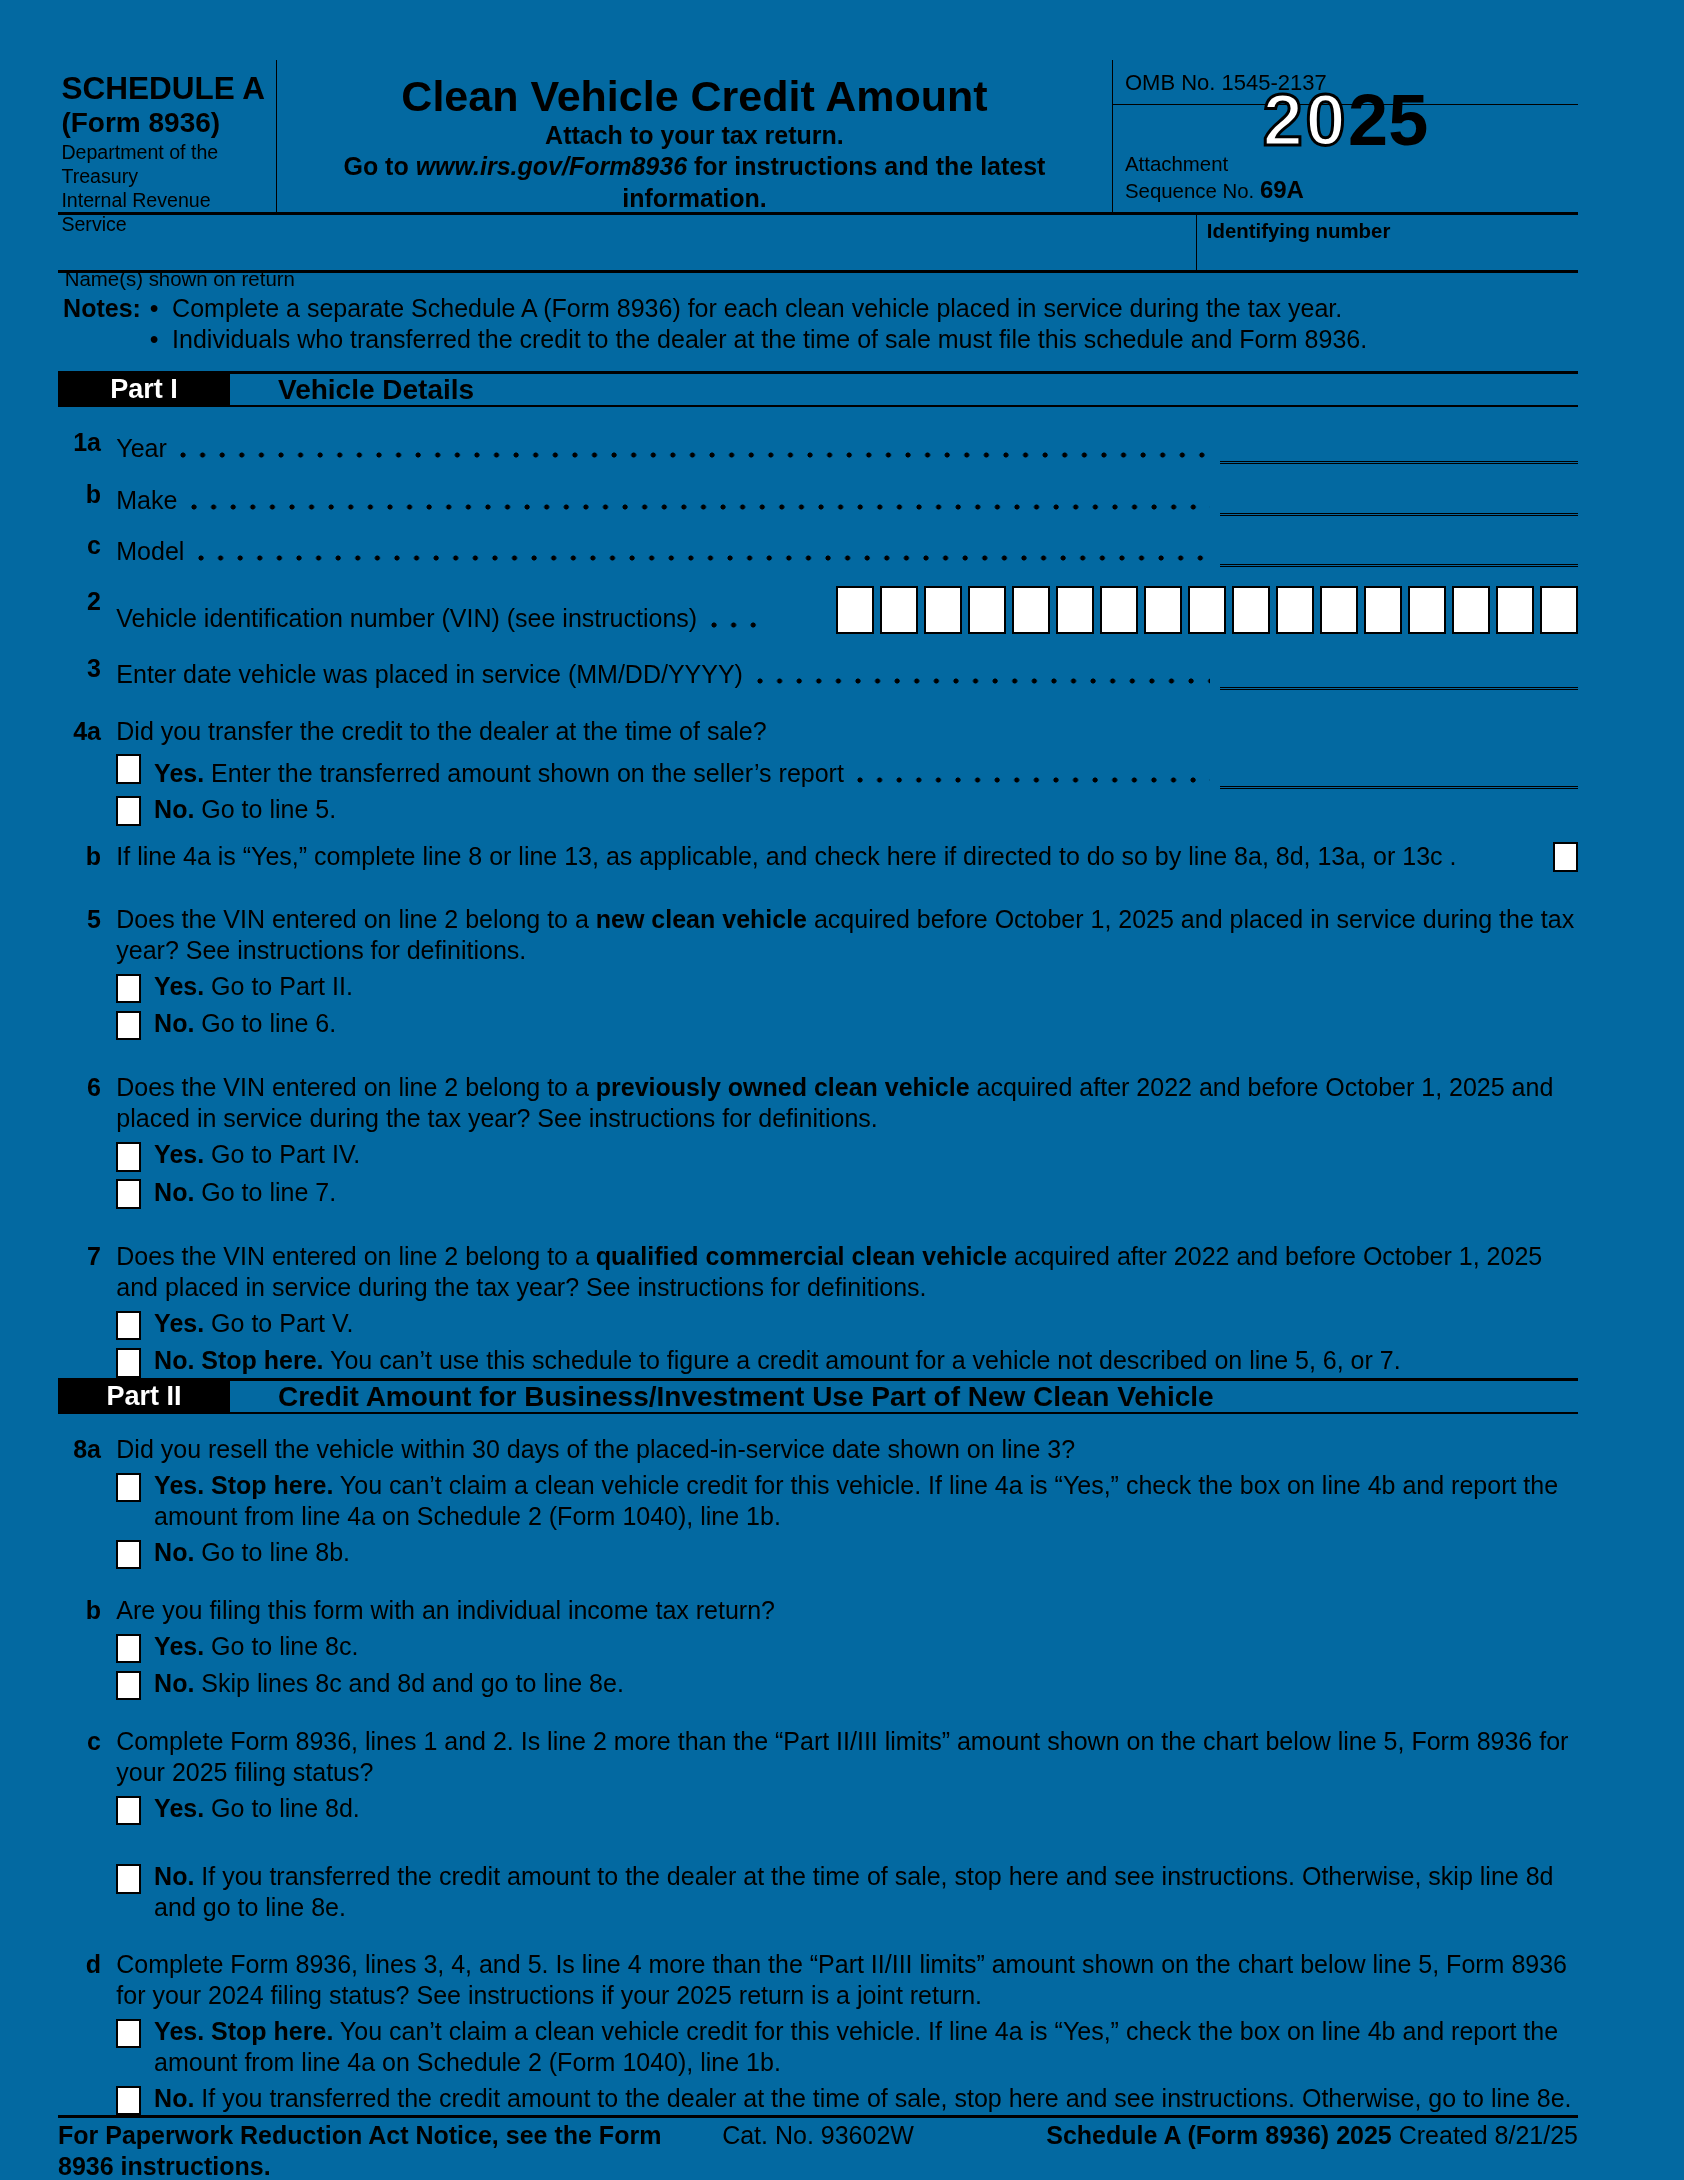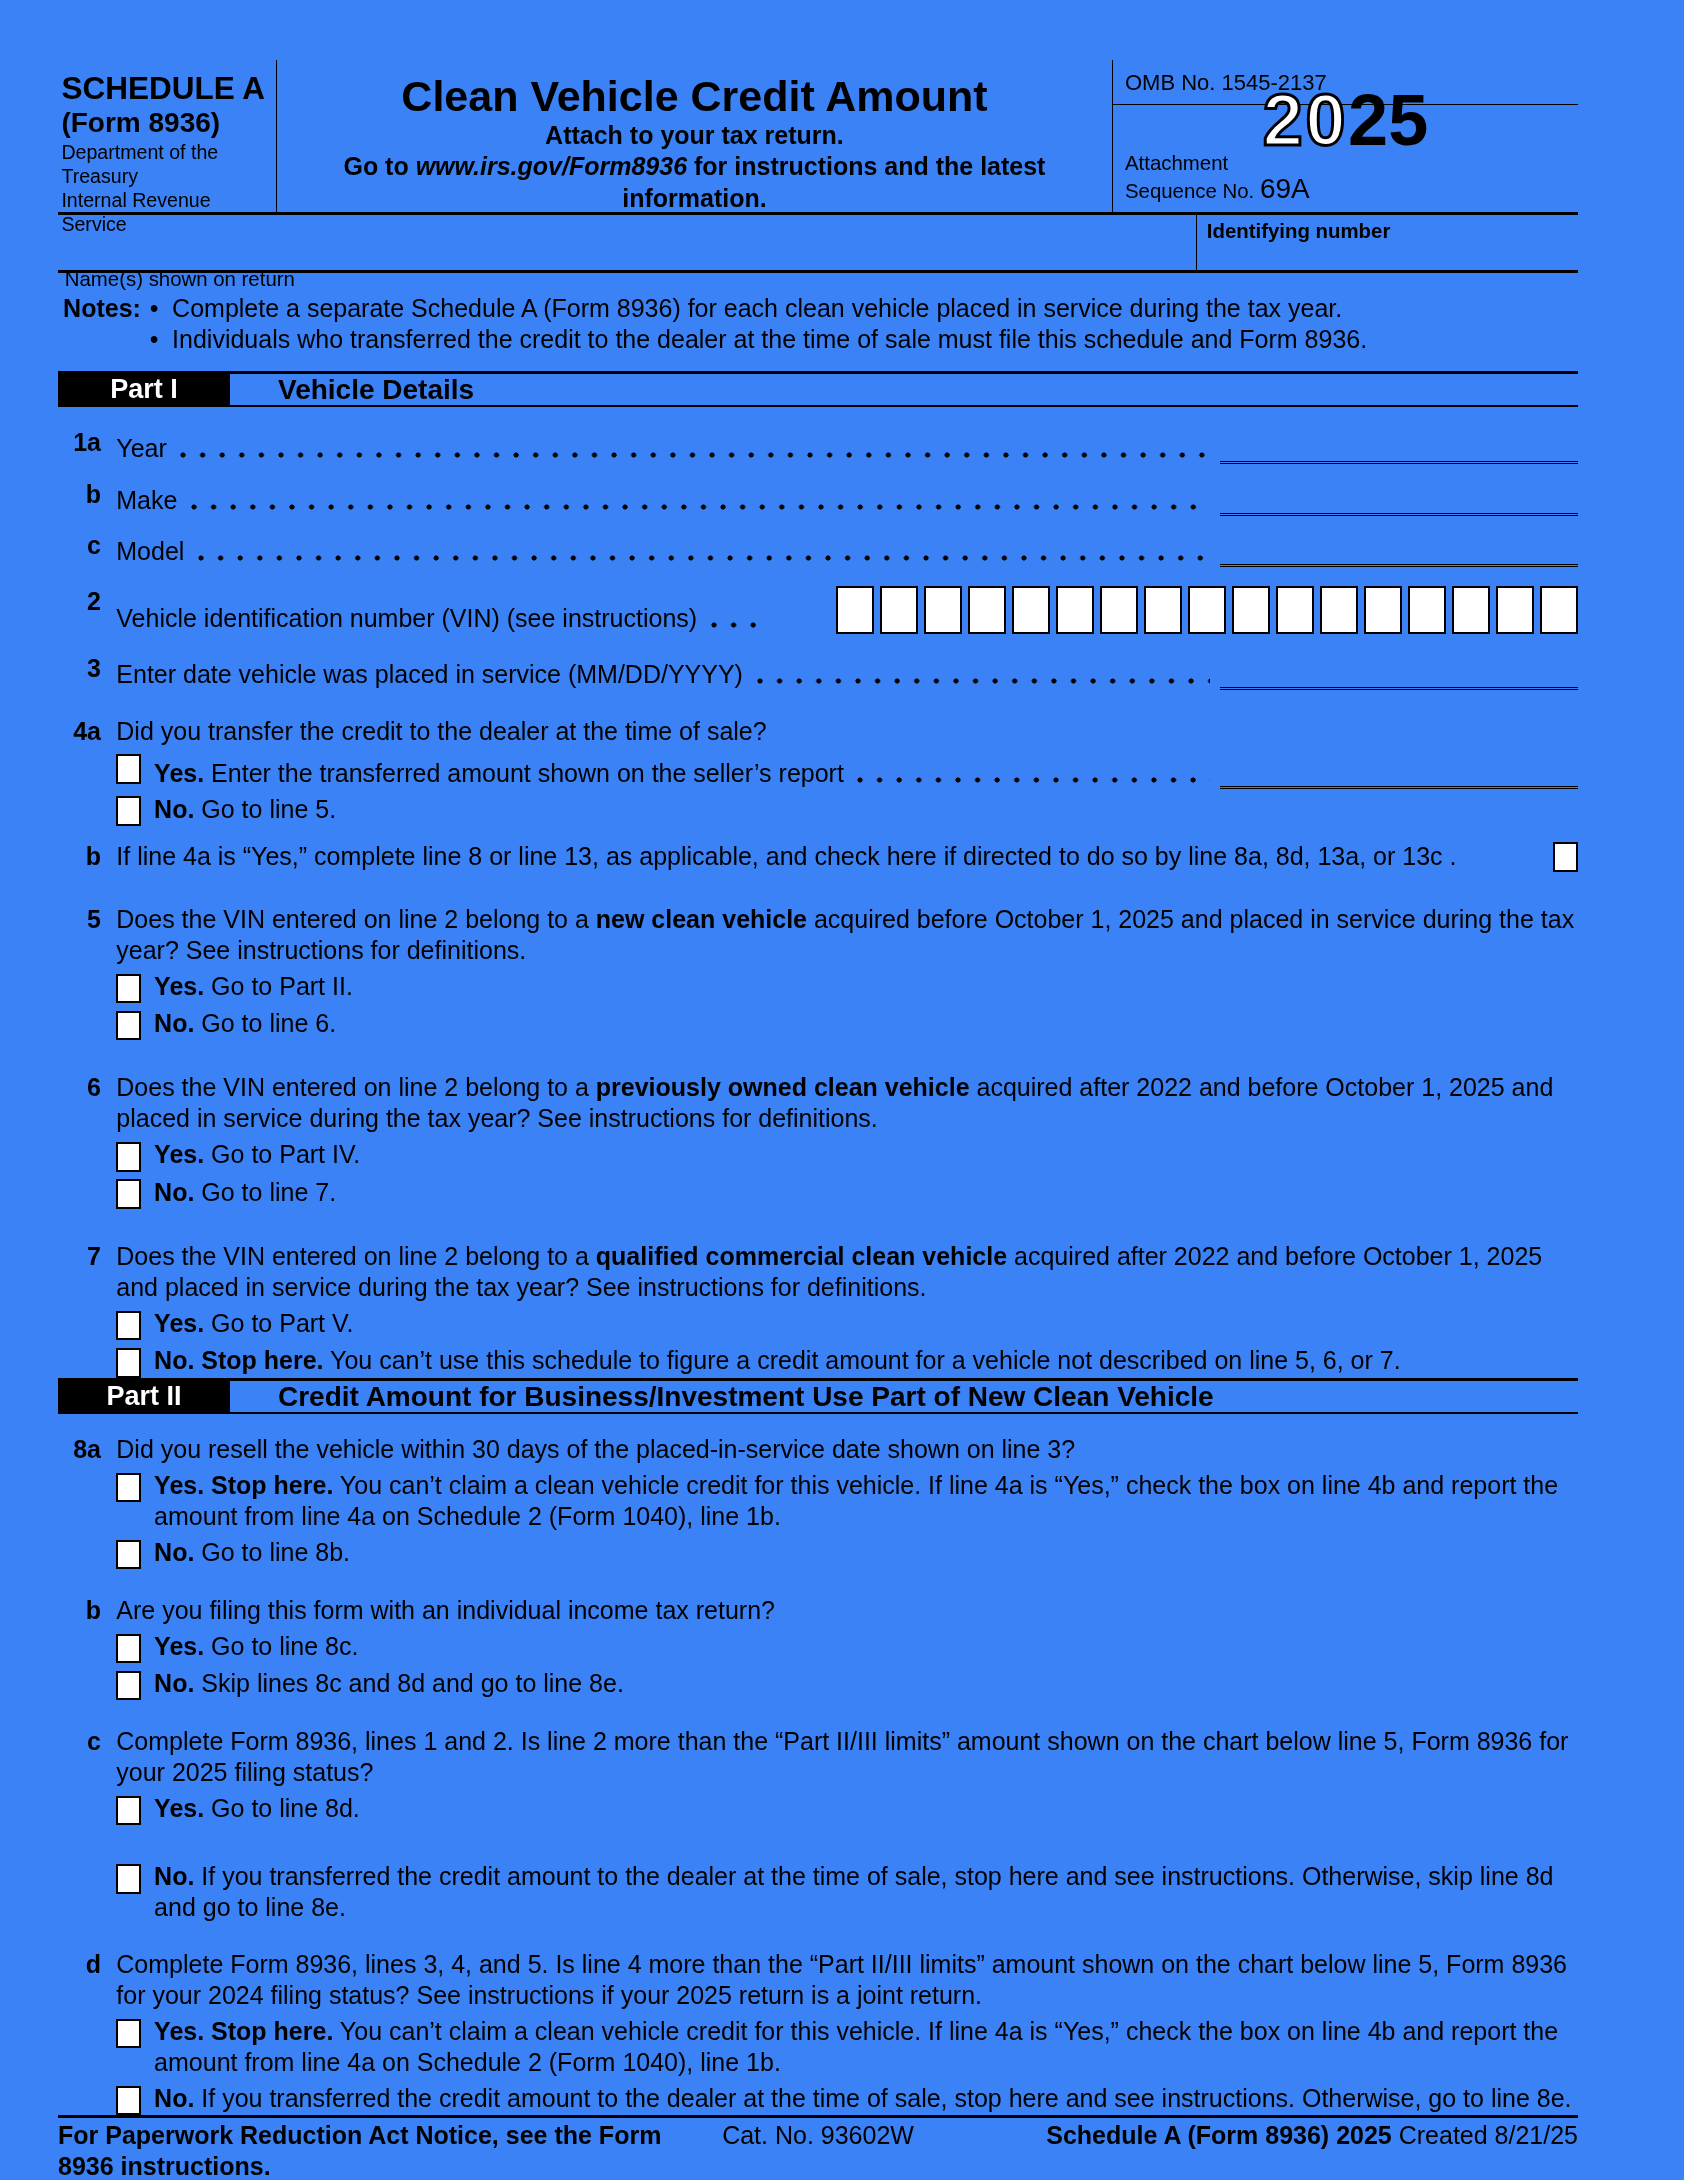--- a/index.html
+++ b/index.html
@@ -1,40 +1,40 @@
 <!DOCTYPE html>
 <html style="font-size:13.6px"><head>
 <meta charset="utf-8">
 <style>
   html,body{margin:0;padding:0;background:#fff;}
   .page{
     position:relative;width:1685px;height:2181px;box-sizing:border-box;
     padding:60px 107px 0 58px;
     font-family:"Liberation Sans",sans-serif;font-size:25px;line-height:31px;color:#000;
-    display:flex;flex-direction:column;overflow:hidden;background:#3b82f6;
+    display:flex;flex-direction:column;overflow:hidden;background:#0369a1;
   }
   b{font-weight:bold;}
   
   .hdr{display:flex;align-items:stretch;border-bottom:3.4px solid #000;min-height:152px;}
   .hdr-left{width:206px;flex:none;border-right:1.7px solid #000;padding:10.2px 8.5px 6.8px 3.4px;display:flex;flex-direction:column;}
   .sched{font-size:31.5px;font-weight:bold;line-height:36px;}
   .formno{font-size:28px;font-weight:bold;line-height:34px;}
   .dept{margin-top:auto;font-size:19.6px;line-height:24px;}
   .hdr-center{flex:1;display:flex;flex-direction:column;text-align:center;padding:6.8px 15.3px 8.5px;}
   .form-title{font-size:43px;font-weight:bold;line-height:48px;margin-top:5.1px;}
   .center-bottom{margin-top:auto;}
   .attach,.goto{font-weight:bold;font-size:25px;line-height:31.5px;}
   .goto .url{font-style:italic;}
   .hdr-right{width:465px;flex:none;border-left:1.7px solid #000;display:flex;flex-direction:column;}
   .omb{border-bottom:1.7px solid #000;font-size:22px;line-height:25.6px;padding:10.2px 5.1px 8.5px 12px;}
   .year-cell{flex:1;display:flex;align-items:flex-start;justify-content:center;}
   .y-outline{font-size:72px;font-weight:700;color:#fff;-webkit-text-stroke:3px #000;letter-spacing:2.6px;}
   .y-bold{font-size:72px;font-weight:900;}
   .seq-cell{padding:0 5.1px 8.5px 12px;font-size:20.4px;line-height:25px;}
-  .seq-no{font-size:28px;font-weight:normal;text-align:center;}
+  .seq-no{font-size:24px;font-weight:bold;text-align:center;}
   
   .name-row{display:flex;border-bottom:3.4px solid #000;height:55px;}
   .name-cell{flex:1;font-size:20.4px;line-height:24px;padding:4.3px 6.8px;margin-top:48px;}
   .id-cell{width:361px;flex:none;border-left:1.7px solid #000;font-size:20.4px;line-height:24px;font-weight:bold;padding:4.3px 10.2px;}
   
   .notes{display:flex;padding:20.4px 0 15.3px 5.1px;}
   .notes-label{font-weight:bold;width:85px;flex:none;}
   .bullets{flex:1;}
   .bullet{position:relative;padding-left:24px;}
   .bullet::before{content:"\2022";position:absolute;left:1.7px;}

